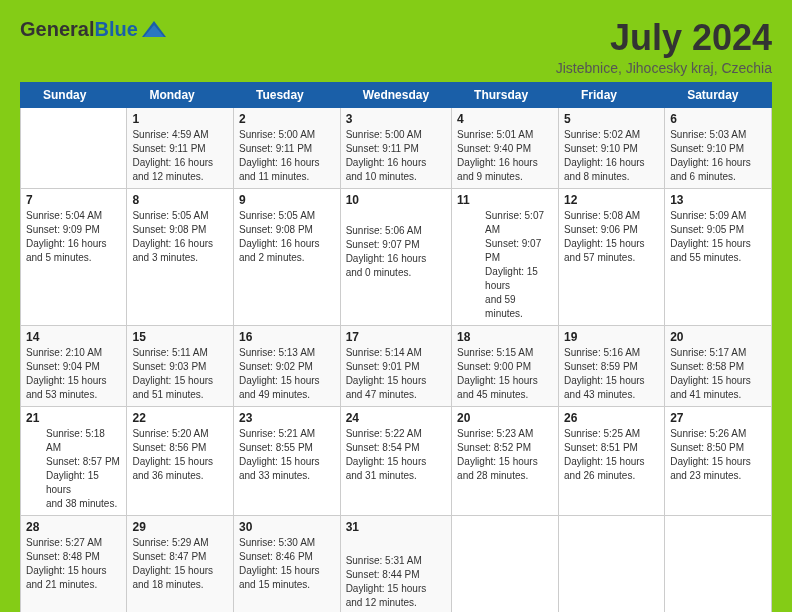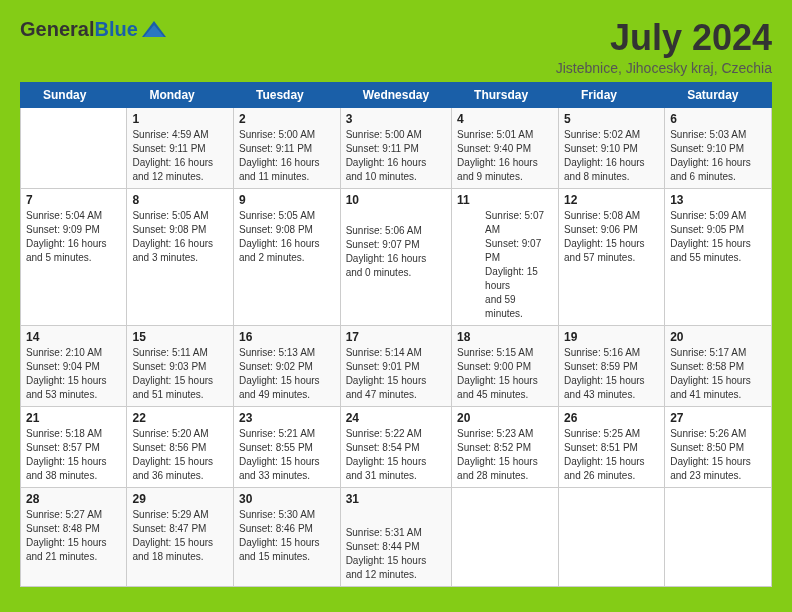--- a/index.html
+++ b/index.html
@@ -269,21 +269,21 @@
             <span class="day-number">20</span>
             <div class="day-info" style="white-space: pre-line;">Sunrise: 5:17 AM
 Sunset: 8:58 PM
 Daylight: 15 hours
 and 41 minutes.</div>
           </td>
         </tr>
         <tr>
           <td>
             <span class="day-number">21</span>
-            <div class="day-info" style="white-space: pre-line;">Sunrise: 5:18 AM
+            <div class="day-info" style="white-space: pre-line; margin-left: 20px;">Sunrise: 5:18 AM
 Sunset: 8:57 PM
 Daylight: 15 hours
 and 38 minutes.</div>
           </td>
           <td>
             <span class="day-number">22</span>
             <div class="day-info" style="white-space: pre-line;">Sunrise: 5:20 AM
 Sunset: 8:56 PM
 Daylight: 15 hours
 and 36 minutes.</div>

